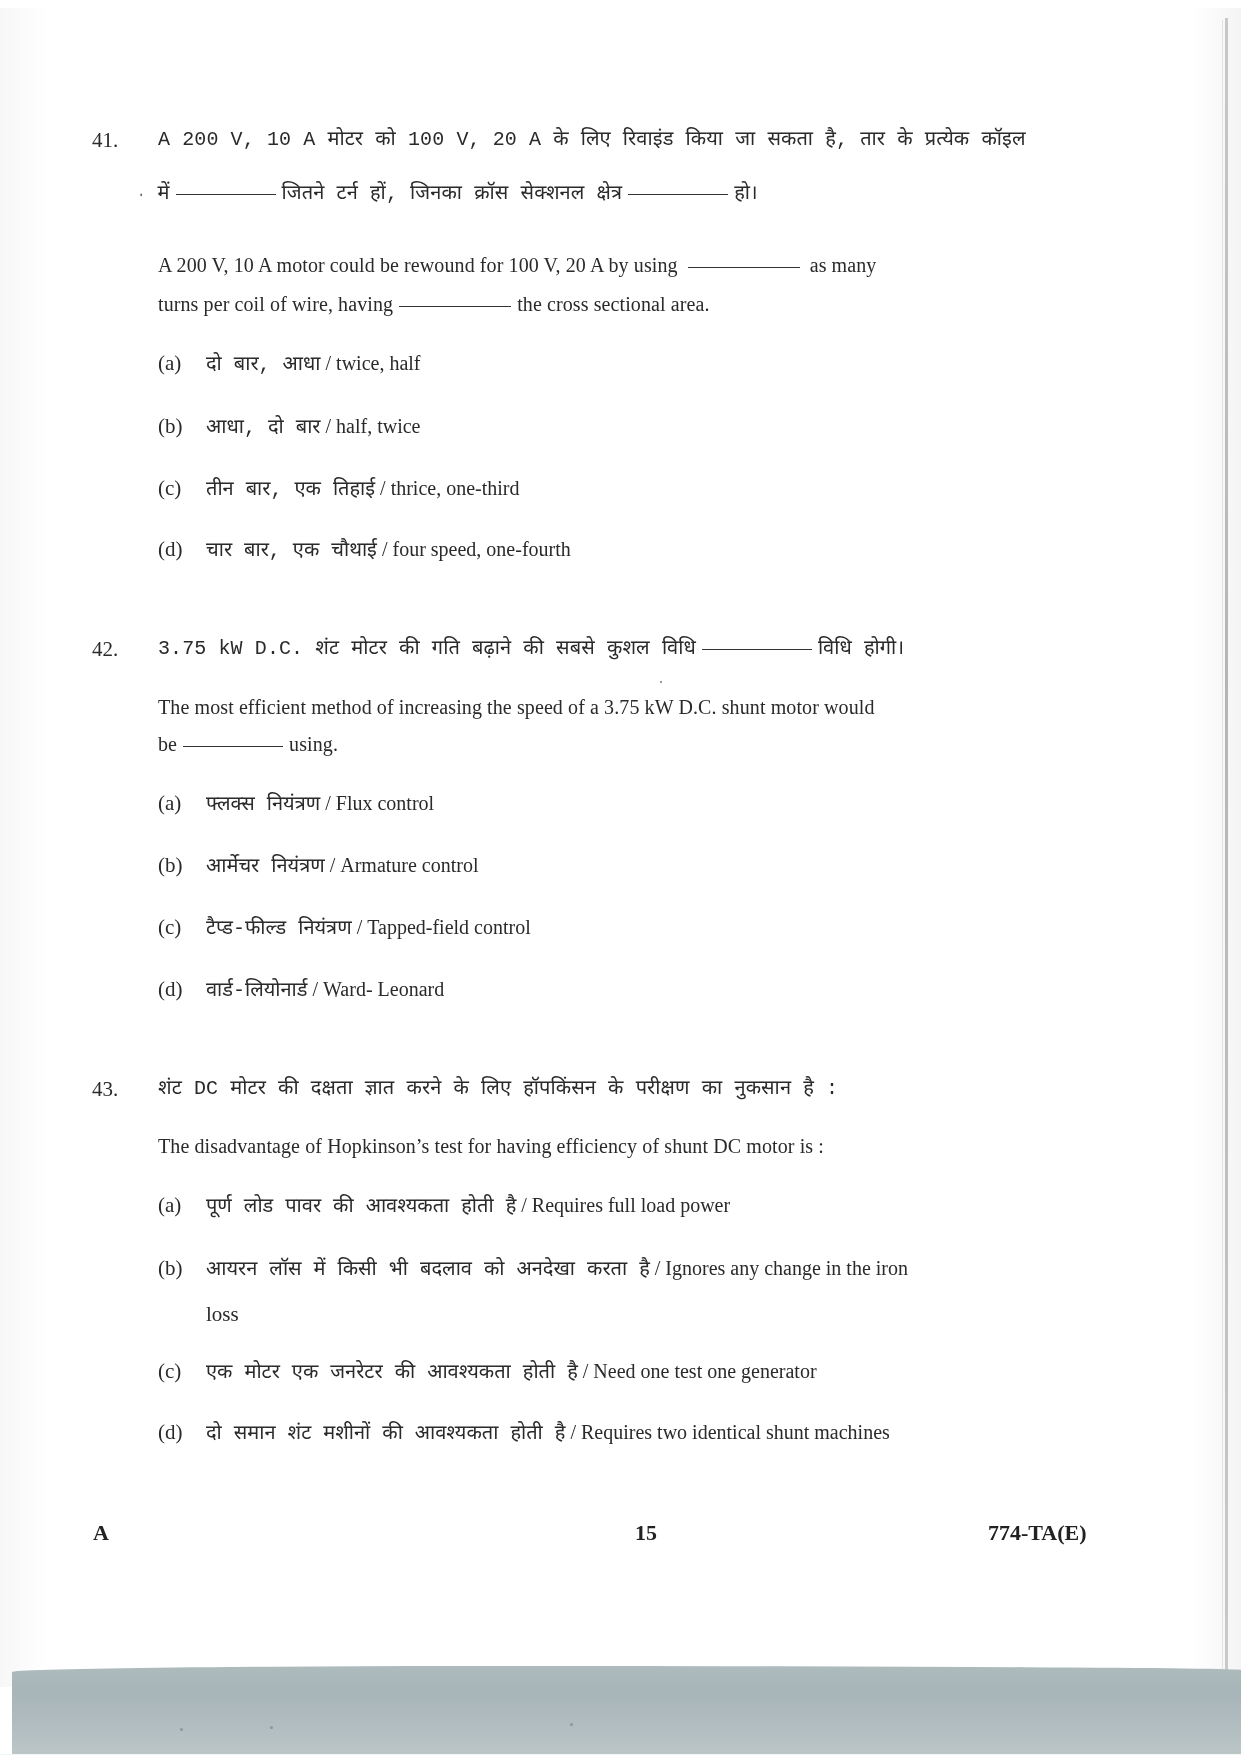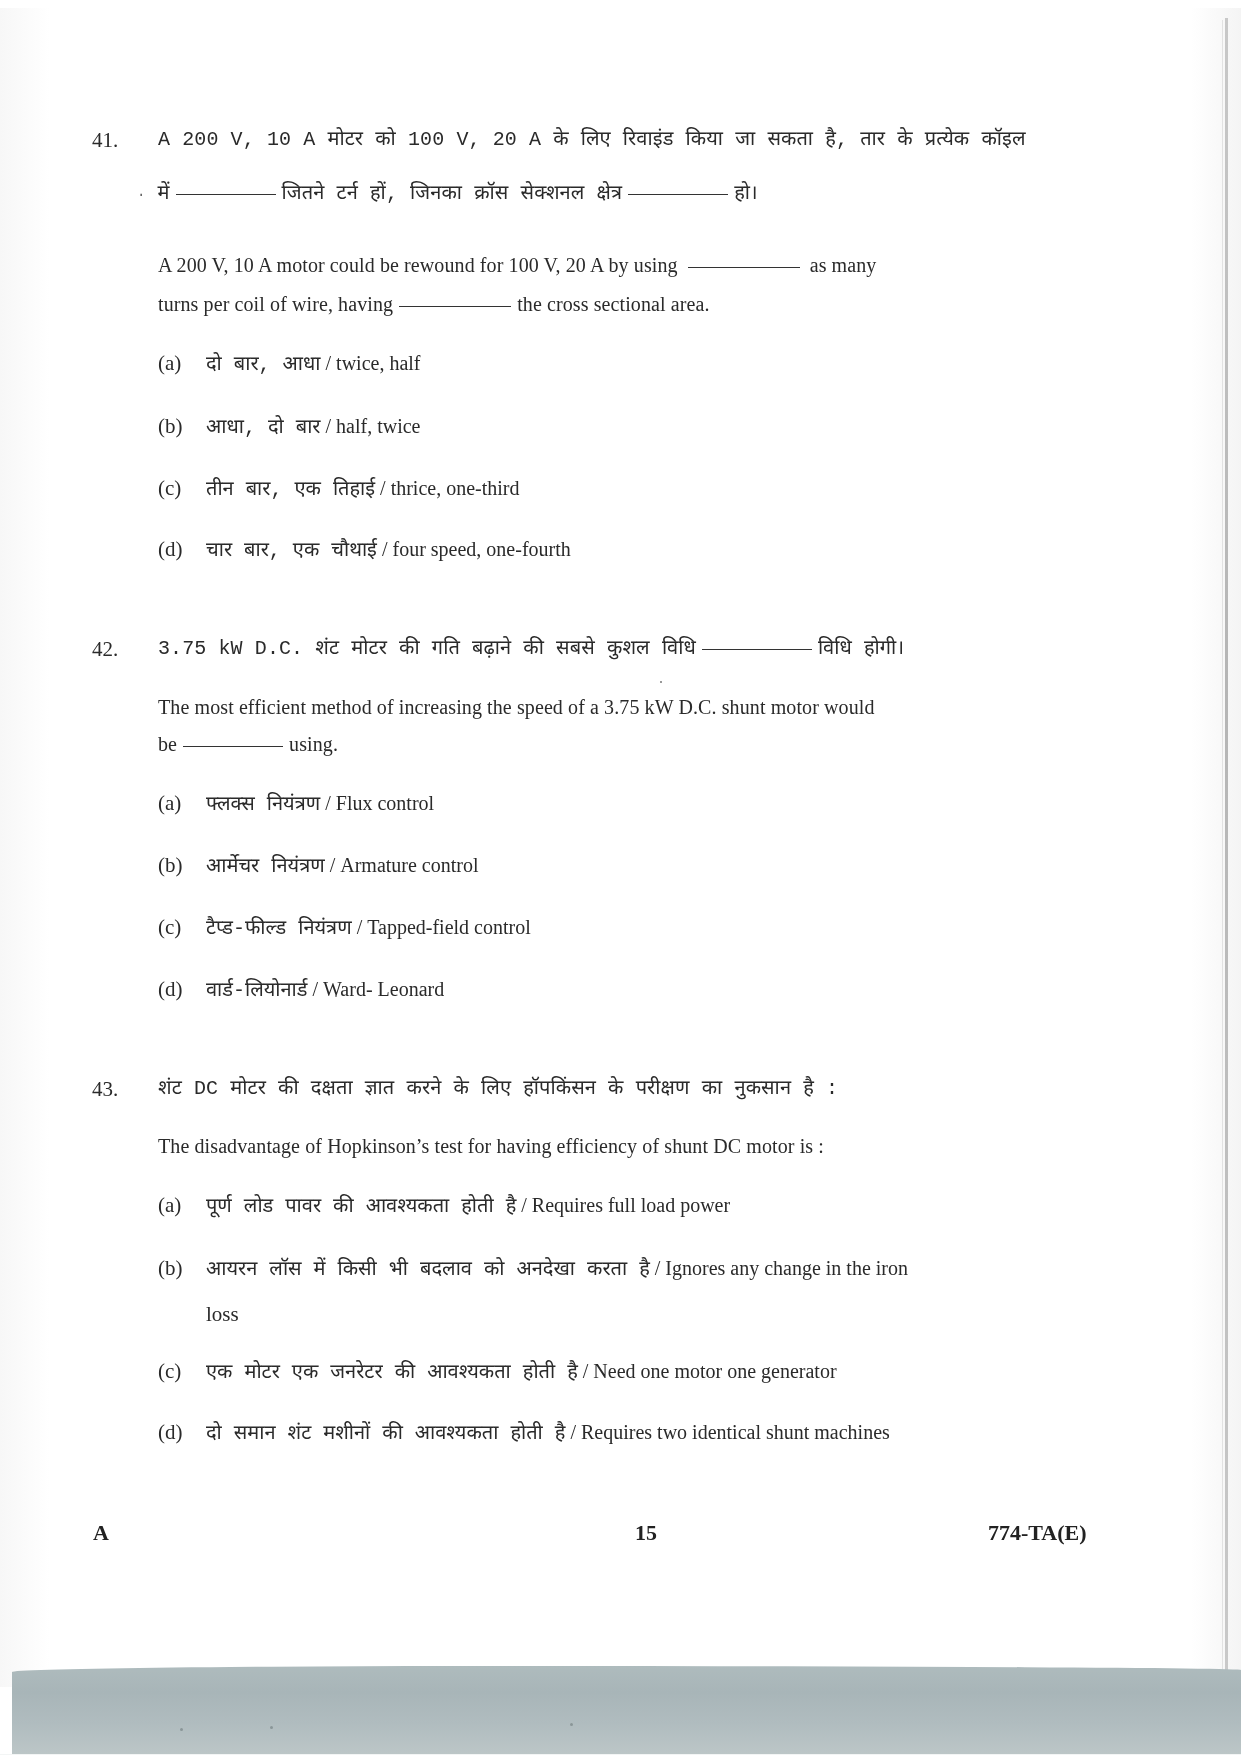--- a/index.html
+++ b/index.html
@@ -177,21 +177,21 @@
     <div class="q-line en" style="left:158px; top:1124px;">The disadvantage of Hopkinson’s test for having efficiency of shunt DC motor is :</div>
 
     <div class="opt" style="left:158px; top:1183px;">
       <span class="opt-label">(a)</span><span class="hi">पूर्ण लोड पावर की आवश्यकता होती है</span><span class="en"> / </span><span class="en">Requires full load power</span>
     </div>
     <div class="opt" style="left:158px; top:1246px;">
       <span class="opt-label">(b)</span><span class="hi">आयरन लॉस में किसी भी बदलाव को अनदेखा करता है</span><span class="en"> / </span><span class="en">Ignores any change in the iron</span>
     </div>
     <div class="opt en" style="left:206px; top:1292px;">loss</div>
     <div class="opt" style="left:158px; top:1349px;">
-      <span class="opt-label">(c)</span><span class="hi">एक मोटर एक जनरेटर की आवश्यकता होती है</span><span class="en"> / </span><span class="en">Need one motor one generator</span>
+      <span class="opt-label">(c)</span><span class="hi">एक मोटर एक जनरेटर की आवश्यकता होती है</span><span class="en"> / </span><span class="en">Need one test one generator</span>
     </div>
     <div class="opt" style="left:158px; top:1410px;">
       <span class="opt-label">(d)</span><span class="hi">दो समान शंट मशीनों की आवश्यकता होती है</span><span class="en"> / </span><span class="en">Requires two identical shunt machines</span>
     </div>
   </div>
 
   <div class="footer" style="left:93px;">A</div>
   <div class="footer" style="left:635px;">15</div>
   <div class="footer" style="left:988px;">774-TA(E)</div>
 

